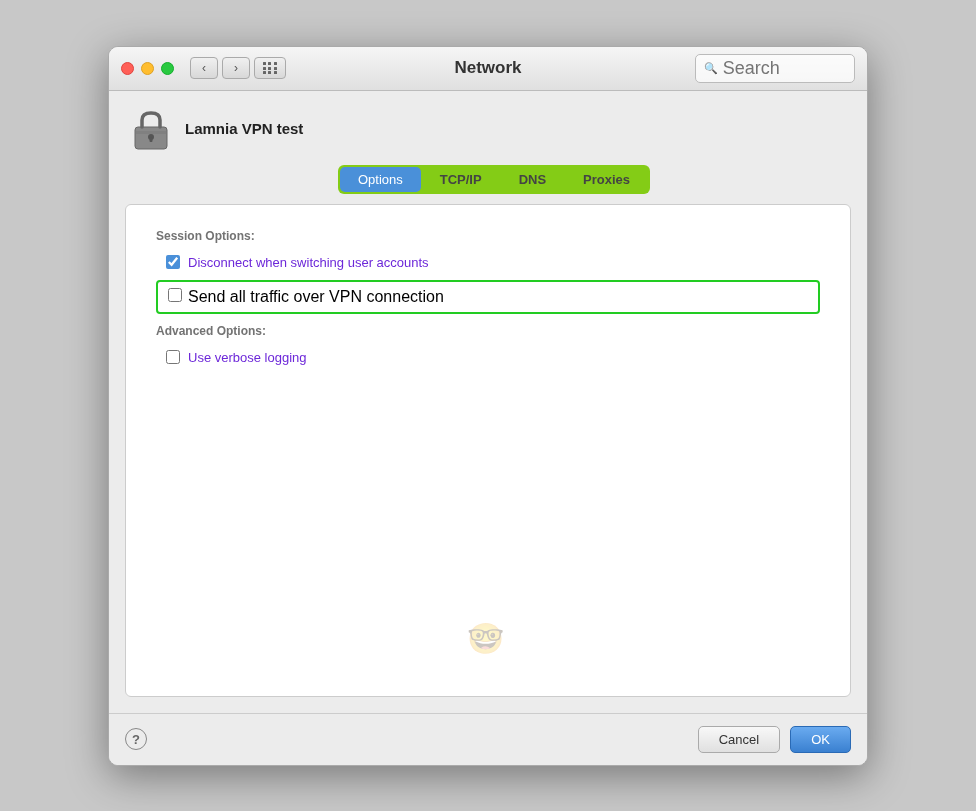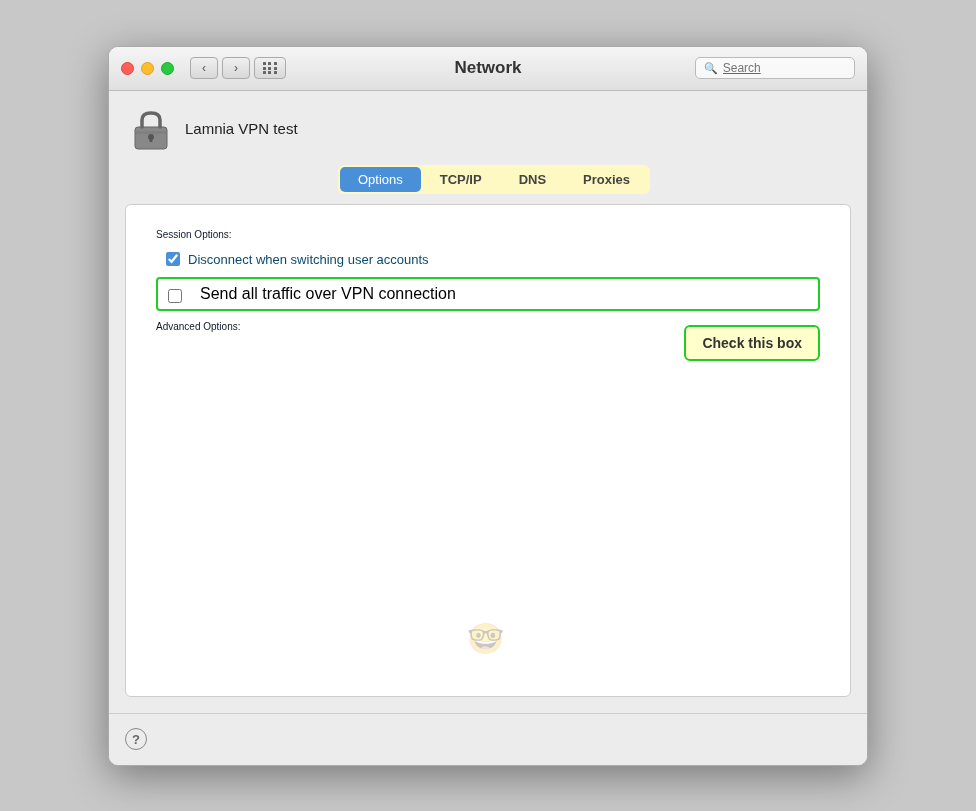--- a/index.html
+++ b/index.html
@@ -122,24 +122,23 @@
 
     .search-bar-icon {
       color: #999;
       font-size: 11px;
     }
 
     .search-bar-input {
       border: none;
       background: transparent;
       outline: none;
-      font-size: 12px;
+      font-size: 18px;
       color: #666;
       width: 100%;
-      text-decoration: underline;
     }
 
     
     .content {
       display: flex;
       flex: 1;
       padding: 16px;
       gap: 0;
       flex-direction: column;
     }
@@ -159,34 +158,34 @@
       position: relative;
     }
 
     .lock-svg {
       width: 100%;
       height: 100%;
     }
 
     .vpn-name {
       font-size: 15px;
-      font-weight: 400;
+      font-weight: 700;
       color: #222;
     }
 
     
     .tabs-container {
       display: flex;
       justify-content: center;
       margin-bottom: 0;
     }
 
     .tabs {
       display: flex;
-      background: #fef9c3;
+      background: #84cc16;
       border-radius: 6px;
       padding: 2px;
       gap: 1px;
       margin-left: 12px;
     }
 
     .tab {
       padding: 5px 18px;
       border-radius: 5px;
       font-size: 13px;
@@ -208,53 +207,53 @@
       background: white;
       border: 1px solid #ccc;
       border-radius: 6px;
       margin-top: 10px;
       flex: 1;
       padding: 24px 30px;
       position: relative;
     }
 
     .section-title {
-      font-size: 10px;
-      color: #0f172a;
-      font-weight: 400;
+      font-size: 12px;
+      color: #737373;
+      font-weight: 700;
       margin-bottom: 12px;
     }
 
     .option-row {
       display: flex;
       align-items: center;
       gap: 8px;
       margin-bottom: 10px;
       padding-left: 10px;
     }
 
     .option-row label {
       font-size: 13px;
-      color: #0c4a6e;
+      color: #6d28d9;
       cursor: pointer;
     }
 
     .checkbox {
       width: 14px;
       height: 14px;
       accent-color: #4a90d9;
       cursor: pointer;
     }
 
     
     .highlighted-row {
       position: relative;
       display: flex;
-      align-items: flex-end;
-      gap: 18px;
+      align-items: flex-start;
+      gap: 6px;
       margin-bottom: 10px;
       padding-left: 10px;
       padding: 6px 10px;
       border: 2.5px solid #22cc22;
       border-radius: 4px;
       background: white;
     }
 
     
     .tooltip {
@@ -422,31 +421,36 @@
         <input type="checkbox" class="checkbox" checked="" style="">
         <label>Disconnect when switching user accounts</label>
       </div>
 
 
       <div class="highlighted-row">
         <input type="checkbox" class="checkbox" style="">
         <label>Send all traffic over VPN connection</label>
       </div>
 
-      <div class="tooltip">
-        <span>Check this box</span>
-      </div>
 
       <div class="section-title" style="margin-top: 6px;">Advanced Options:</div>
 
+      <div class="option-row">
+        <input type="checkbox" class="checkbox" style="">
+        <label>Use verbose logging</label>
+      </div>
 
       <div class="watermark">
         <span class="watermark-emoji">🤓</span>
       </div>
 
     </div>
   </div>
 
   <div class="bottom-bar">
     <button class="help-btn">?</button>
+    <div class="action-buttons">
+      <button class="btn btn-cancel">Cancel</button>
+      <button class="btn btn-ok">OK</button>
+    </div>
   </div>
 
 </div>
 
 </body></html>

